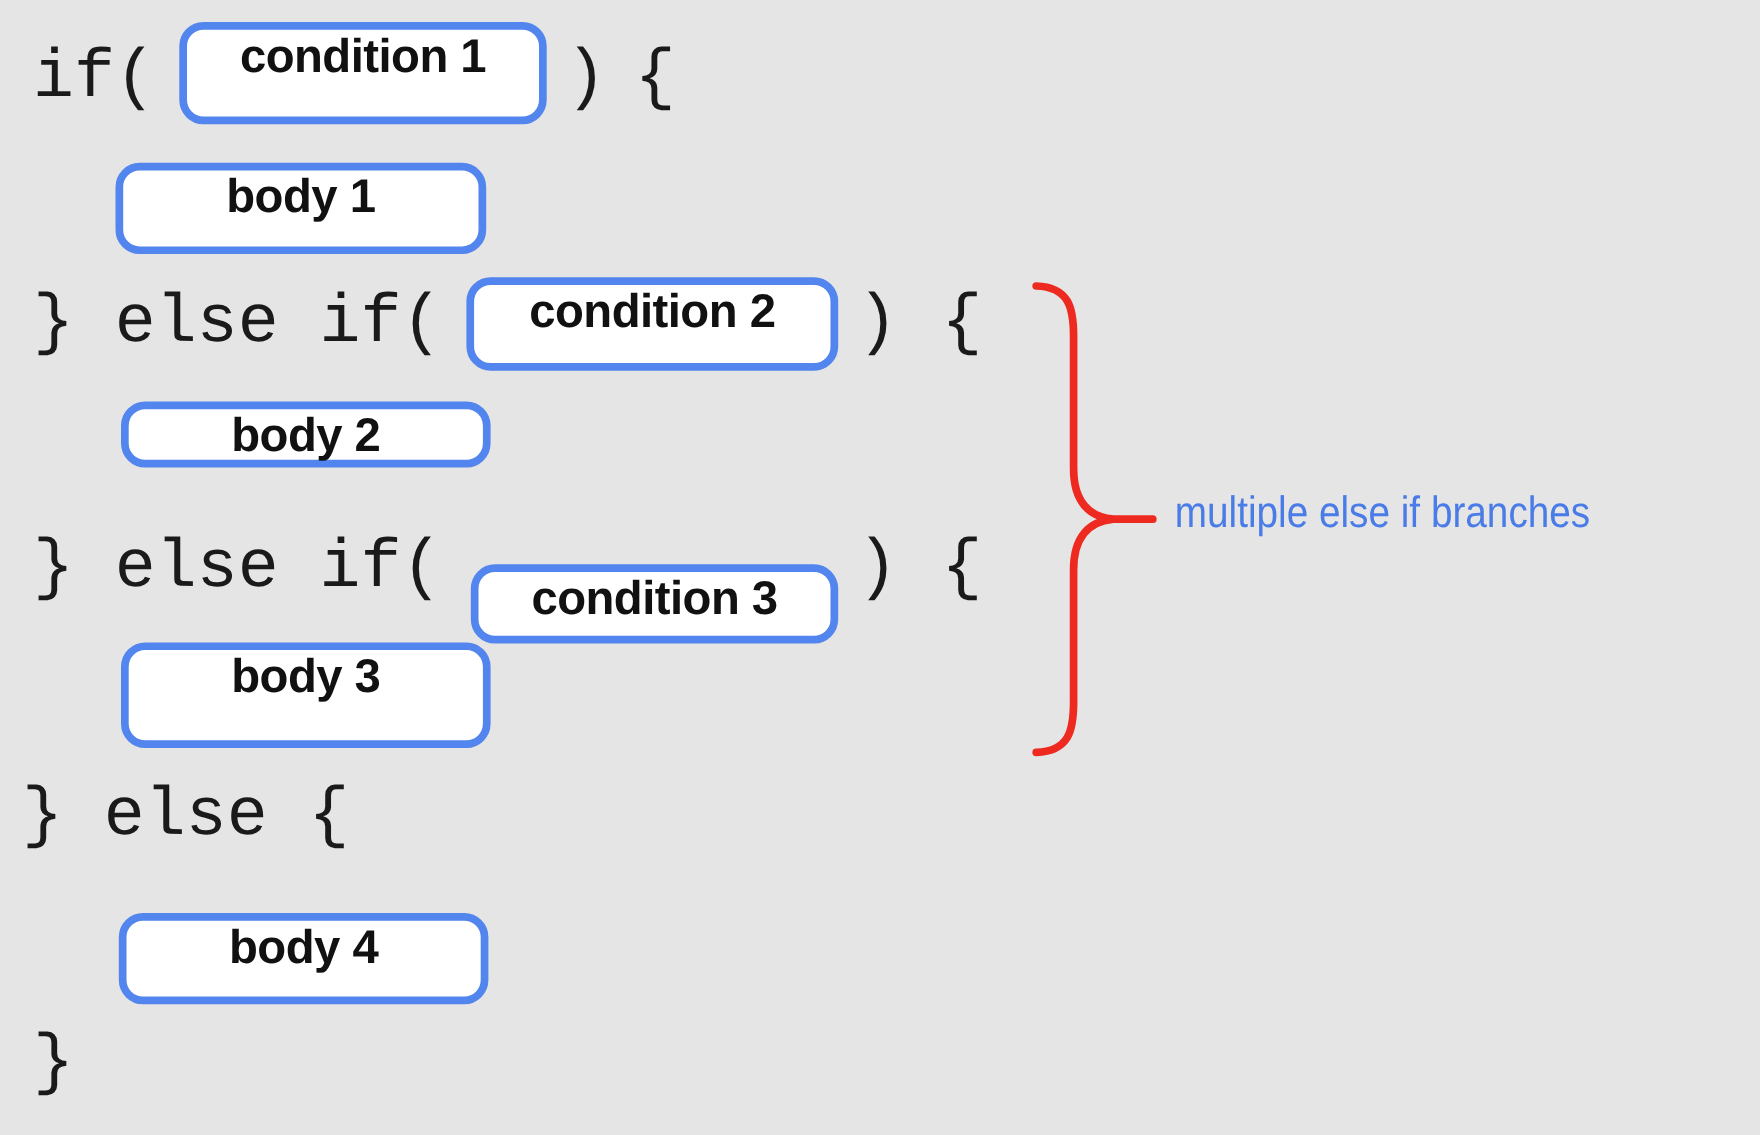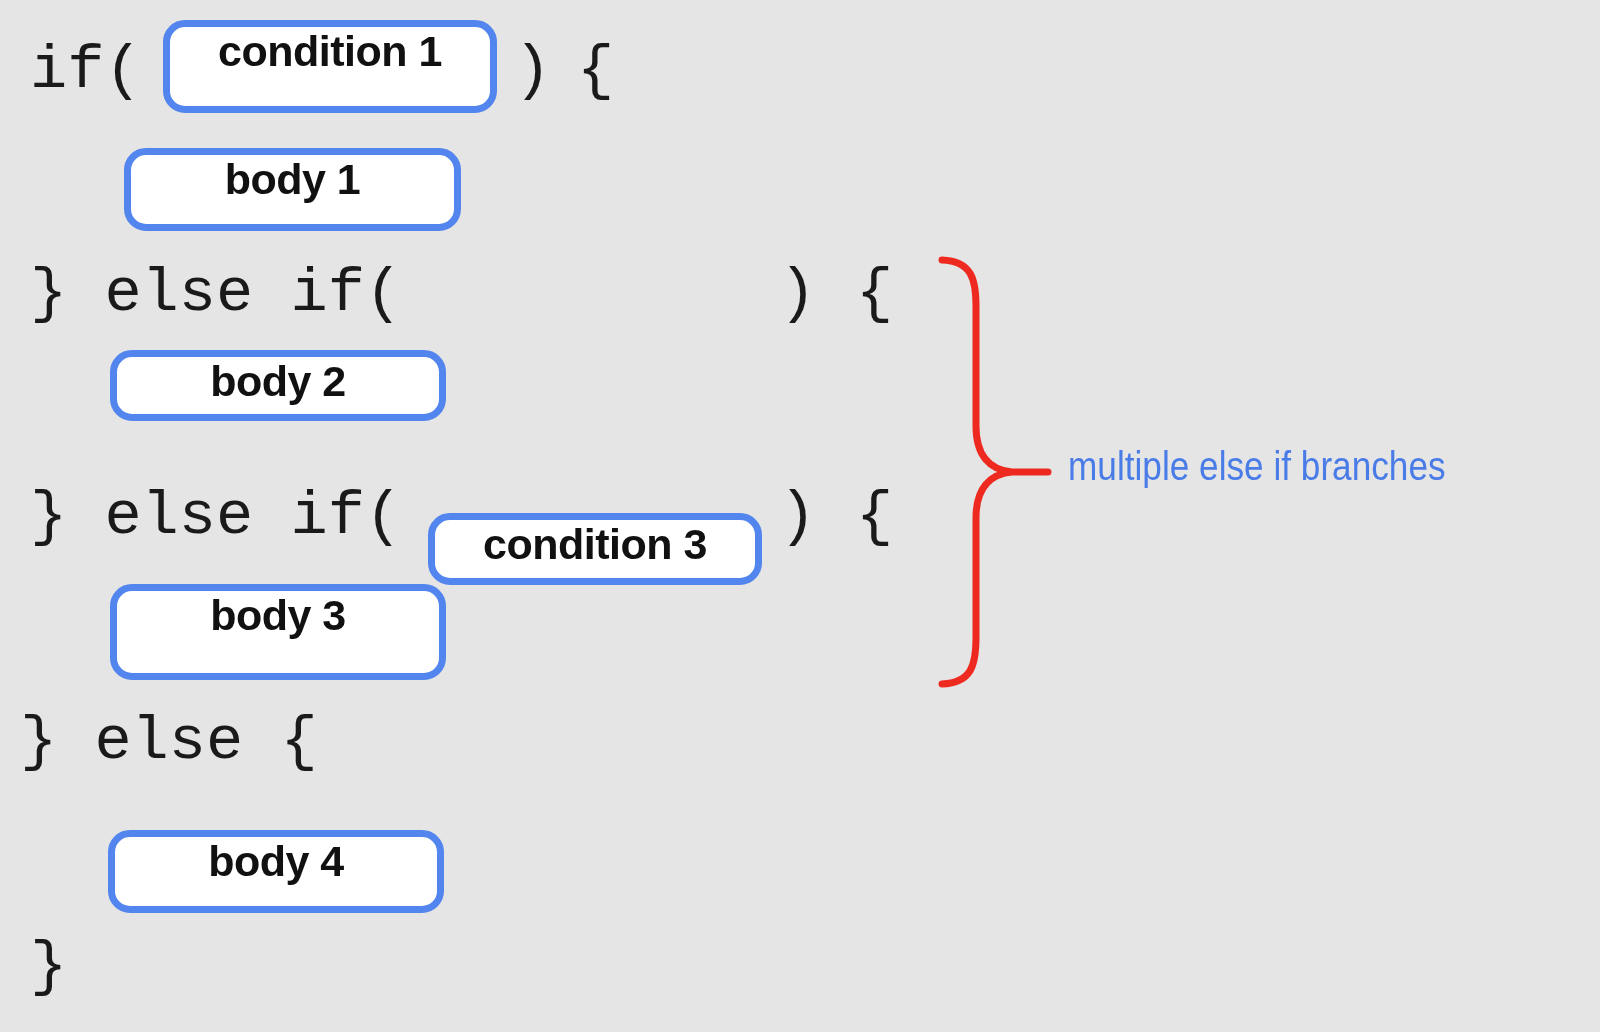--- a/index.html
+++ b/index.html
@@ -76,31 +76,34 @@
 
   <div class="code" style="left:30px; top:40px;">if(</div>
 
   <div class="slot" style="left:163px; top:20px; width:334px; height:93px;">
     <span class="slot-label">condition 1</span>
   </div>
 
   <div class="code" style="left:514px; top:40px;">)</div>
   <div class="code" style="left:577px; top:40px;">{</div>
 
-  <div class="slot" style="left:124px; top:148px; width:337px; height:83px;">
+  <div class="slot" style="left:105px; top:148px; width:337px; height:83px;">
     <span class="slot-label">body 1</span>
   </div>
 
   <div class="code" style="left:30px; top:263px;">} else if(</div>
 
+  <div class="slot" style="left:424px; top:252px; width:338px; height:85px;">
+    <span class="slot-label">condition 2</span>
+  </div>
 
   <div class="code" style="left:779px; top:263px;">)</div>
   <div class="code" style="left:856px; top:263px;">{</div>
 
-  <div class="slot" style="left:110px; top:350px; width:336px; height:71px;">
+  <div class="slot" style="left:110px; top:365px; width:336px; height:60px;">
     <span class="slot-label">body 2</span>
   </div>
 
   <div class="code" style="left:30px; top:486px;">} else if(</div>
 
   <div class="slot" style="left:428px; top:474px; width:334px; height:72px;margin-top:39px;">
     <span class="slot-label">condition 3</span>
   </div>
 
   <div class="code" style="left:779px; top:486px;">)</div>

